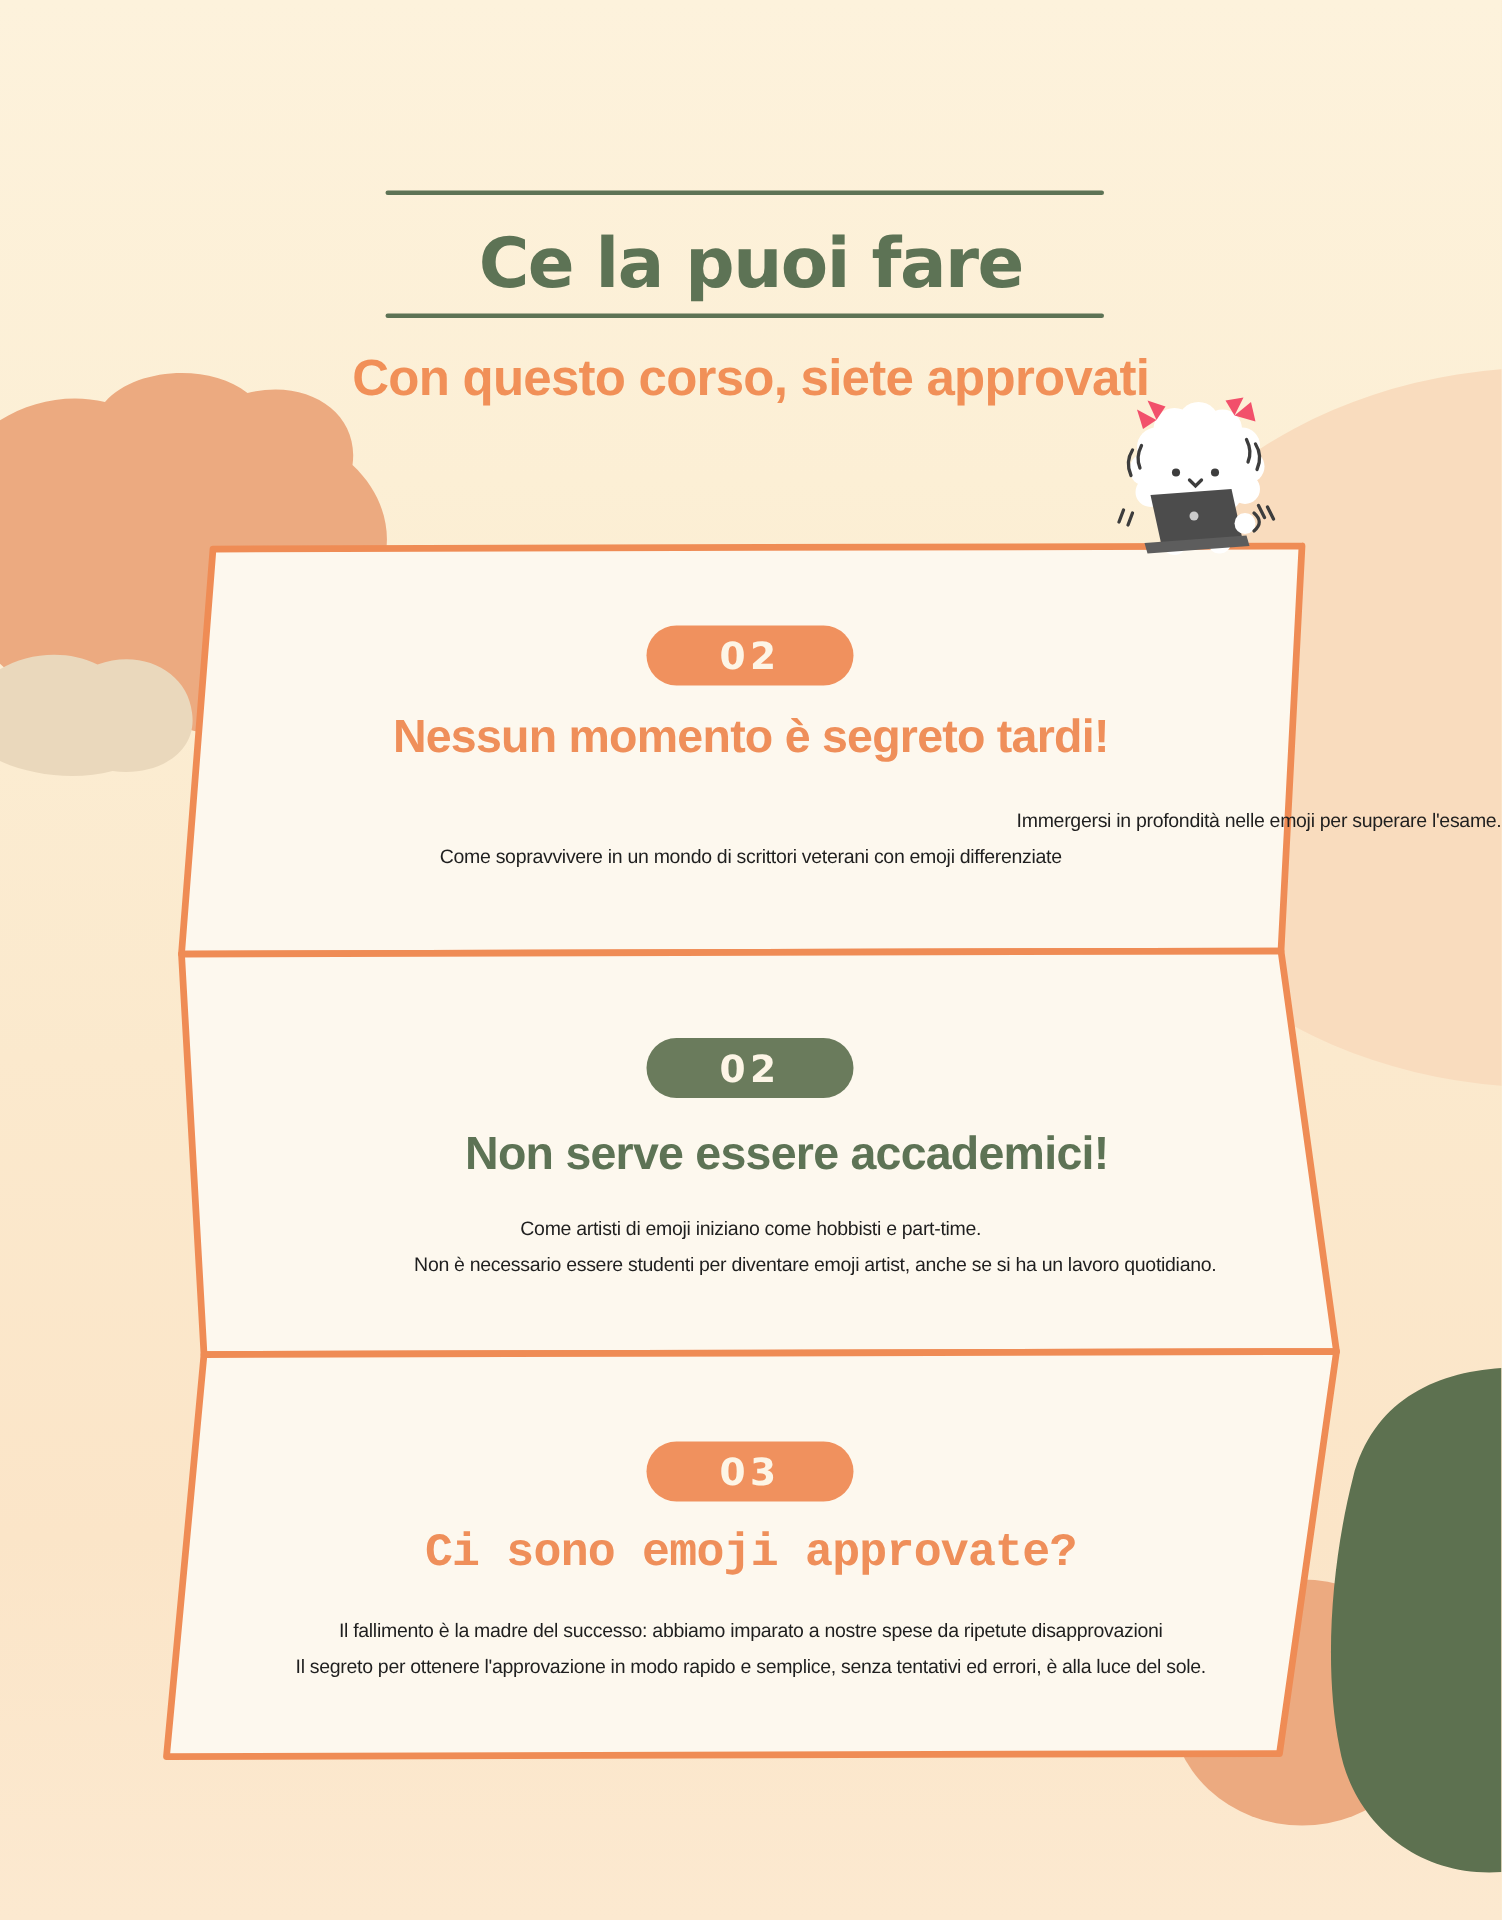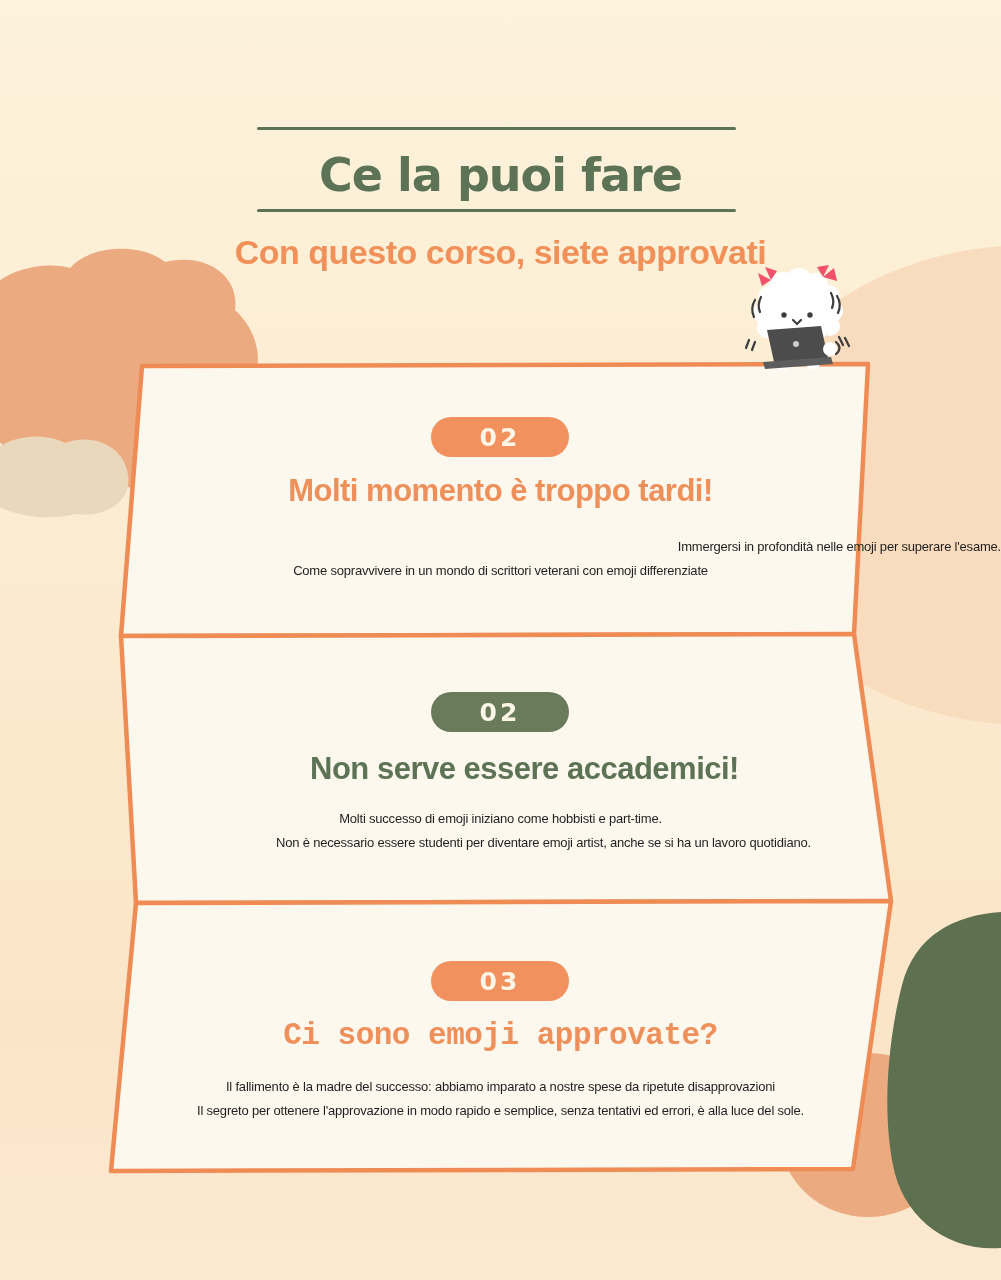--- a/index.html
+++ b/index.html
@@ -122,29 +122,29 @@
 
   <div class="overlay">
 
     <div class="rule rule-top"></div>
     <div class="title">Ce la puoi fare</div>
     <div class="rule rule-bottom"></div>
     <div class="subtitle">Con questo corso, siete approvati</div>
 
     <section class="s1 accent-orange">
       <div class="badge">02</div>
-      <div class="heading">Molti momento è troppo tardi!</div>
+      <div class="heading">Nessun momento è segreto tardi!</div>
       <div class="body-line line1">Immergersi in profondità nelle emoji per superare l'esame.</div>
       <div class="body-line line2">Come sopravvivere in un mondo di scrittori veterani con emoji differenziate</div>
     </section>
 
     <section class="s2 accent-green">
       <div class="badge">02</div>
       <div class="heading">Non serve essere accademici!</div>
-      <div class="body-line line1">Molti successo di emoji iniziano come hobbisti e part-time.</div>
+      <div class="body-line line1">Come artisti di emoji iniziano come hobbisti e part-time.</div>
       <div class="body-line line2">Non è necessario essere studenti per diventare emoji artist, anche se si ha un lavoro quotidiano.</div>
     </section>
 
     <section class="s3 accent-orange">
       <div class="badge">03</div>
       <div class="heading">Ci sono emoji approvate?</div>
       <div class="body-line line1">Il fallimento è la madre del successo: abbiamo imparato a nostre spese da ripetute disapprovazioni</div>
       <div class="body-line line2">Il segreto per ottenere l'approvazione in modo rapido e semplice, senza tentativi ed errori, è alla luce del sole.</div>
     </section>
 

